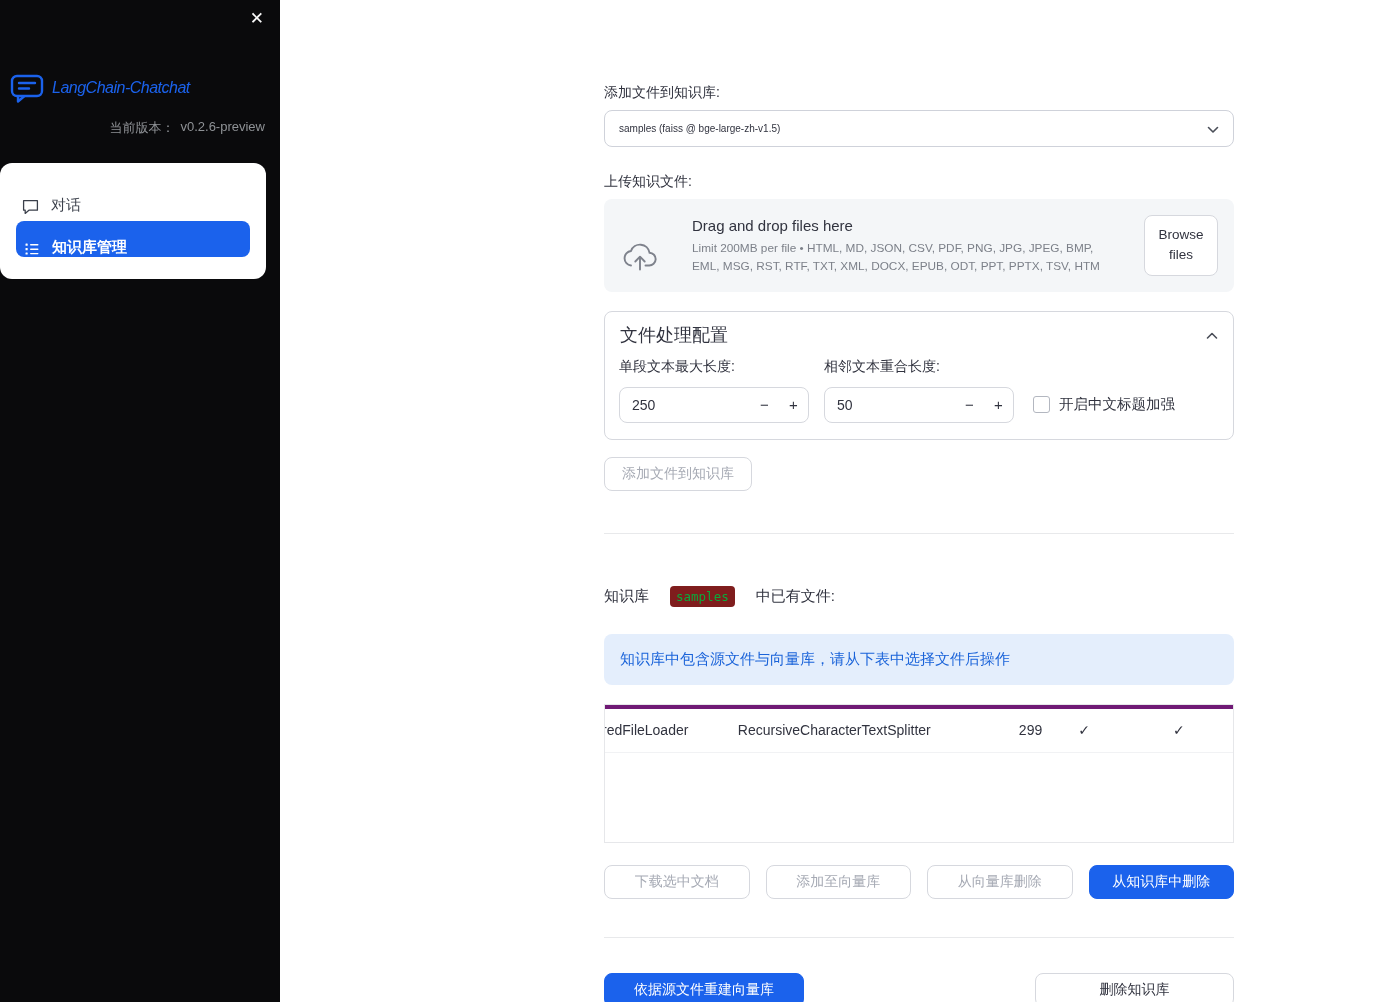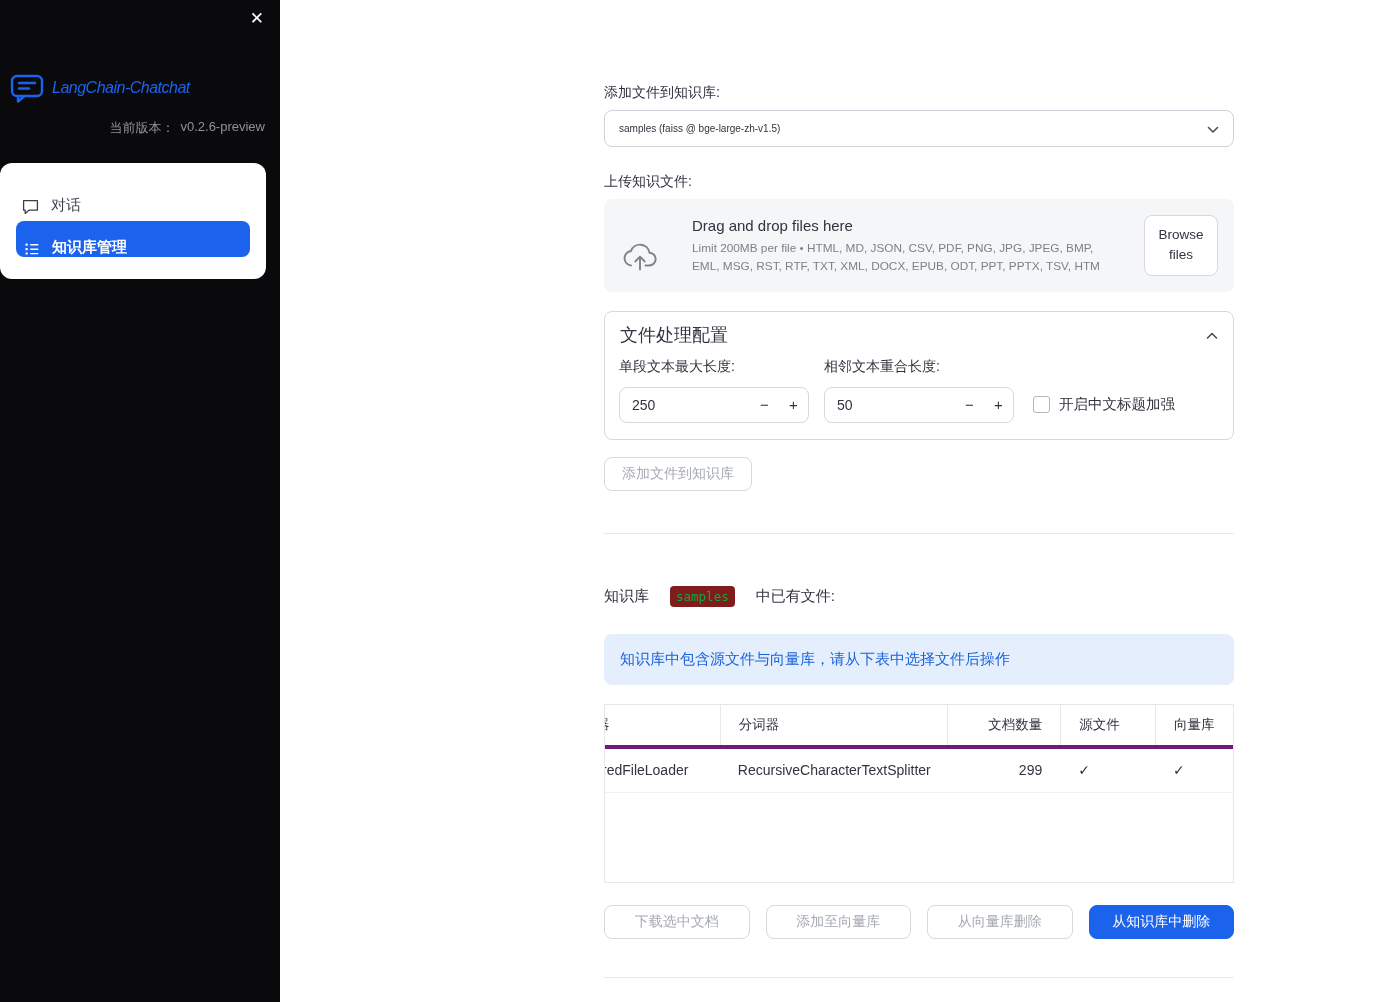--- a/index.html
+++ b/index.html
@@ -225,29 +225,20 @@
 
       <div class="files-line">
         <span>知识库</span>
         <span class="kb-code">samples</span>
         <span>中已有文件:</span>
       </div>
 
       <div class="info-box">知识库中包含源文件与向量库，请从下表中选择文件后操作</div>
 
       <div class="table">
-        <div class="thead">
-          <div class="th col1">
-            <span class="clip-h">器</span>
-          </div>
-          <div class="th col2">分词器</div>
-          <div class="th col3">文档数量</div>
-          <div class="th col4">源文件</div>
-          <div class="th col5">向量库</div>
-        </div>
         <div class="tbody">
           <div class="trow">
             <div class="td col1">
               <span class="clip-c">redFileLoader</span>
             </div>
             <div class="td col2">RecursiveCharacterTextSplitter</div>
             <div class="td col3">299</div>
             <div class="td col4">✓</div>
             <div class="td col5">✓</div>
           </div>

